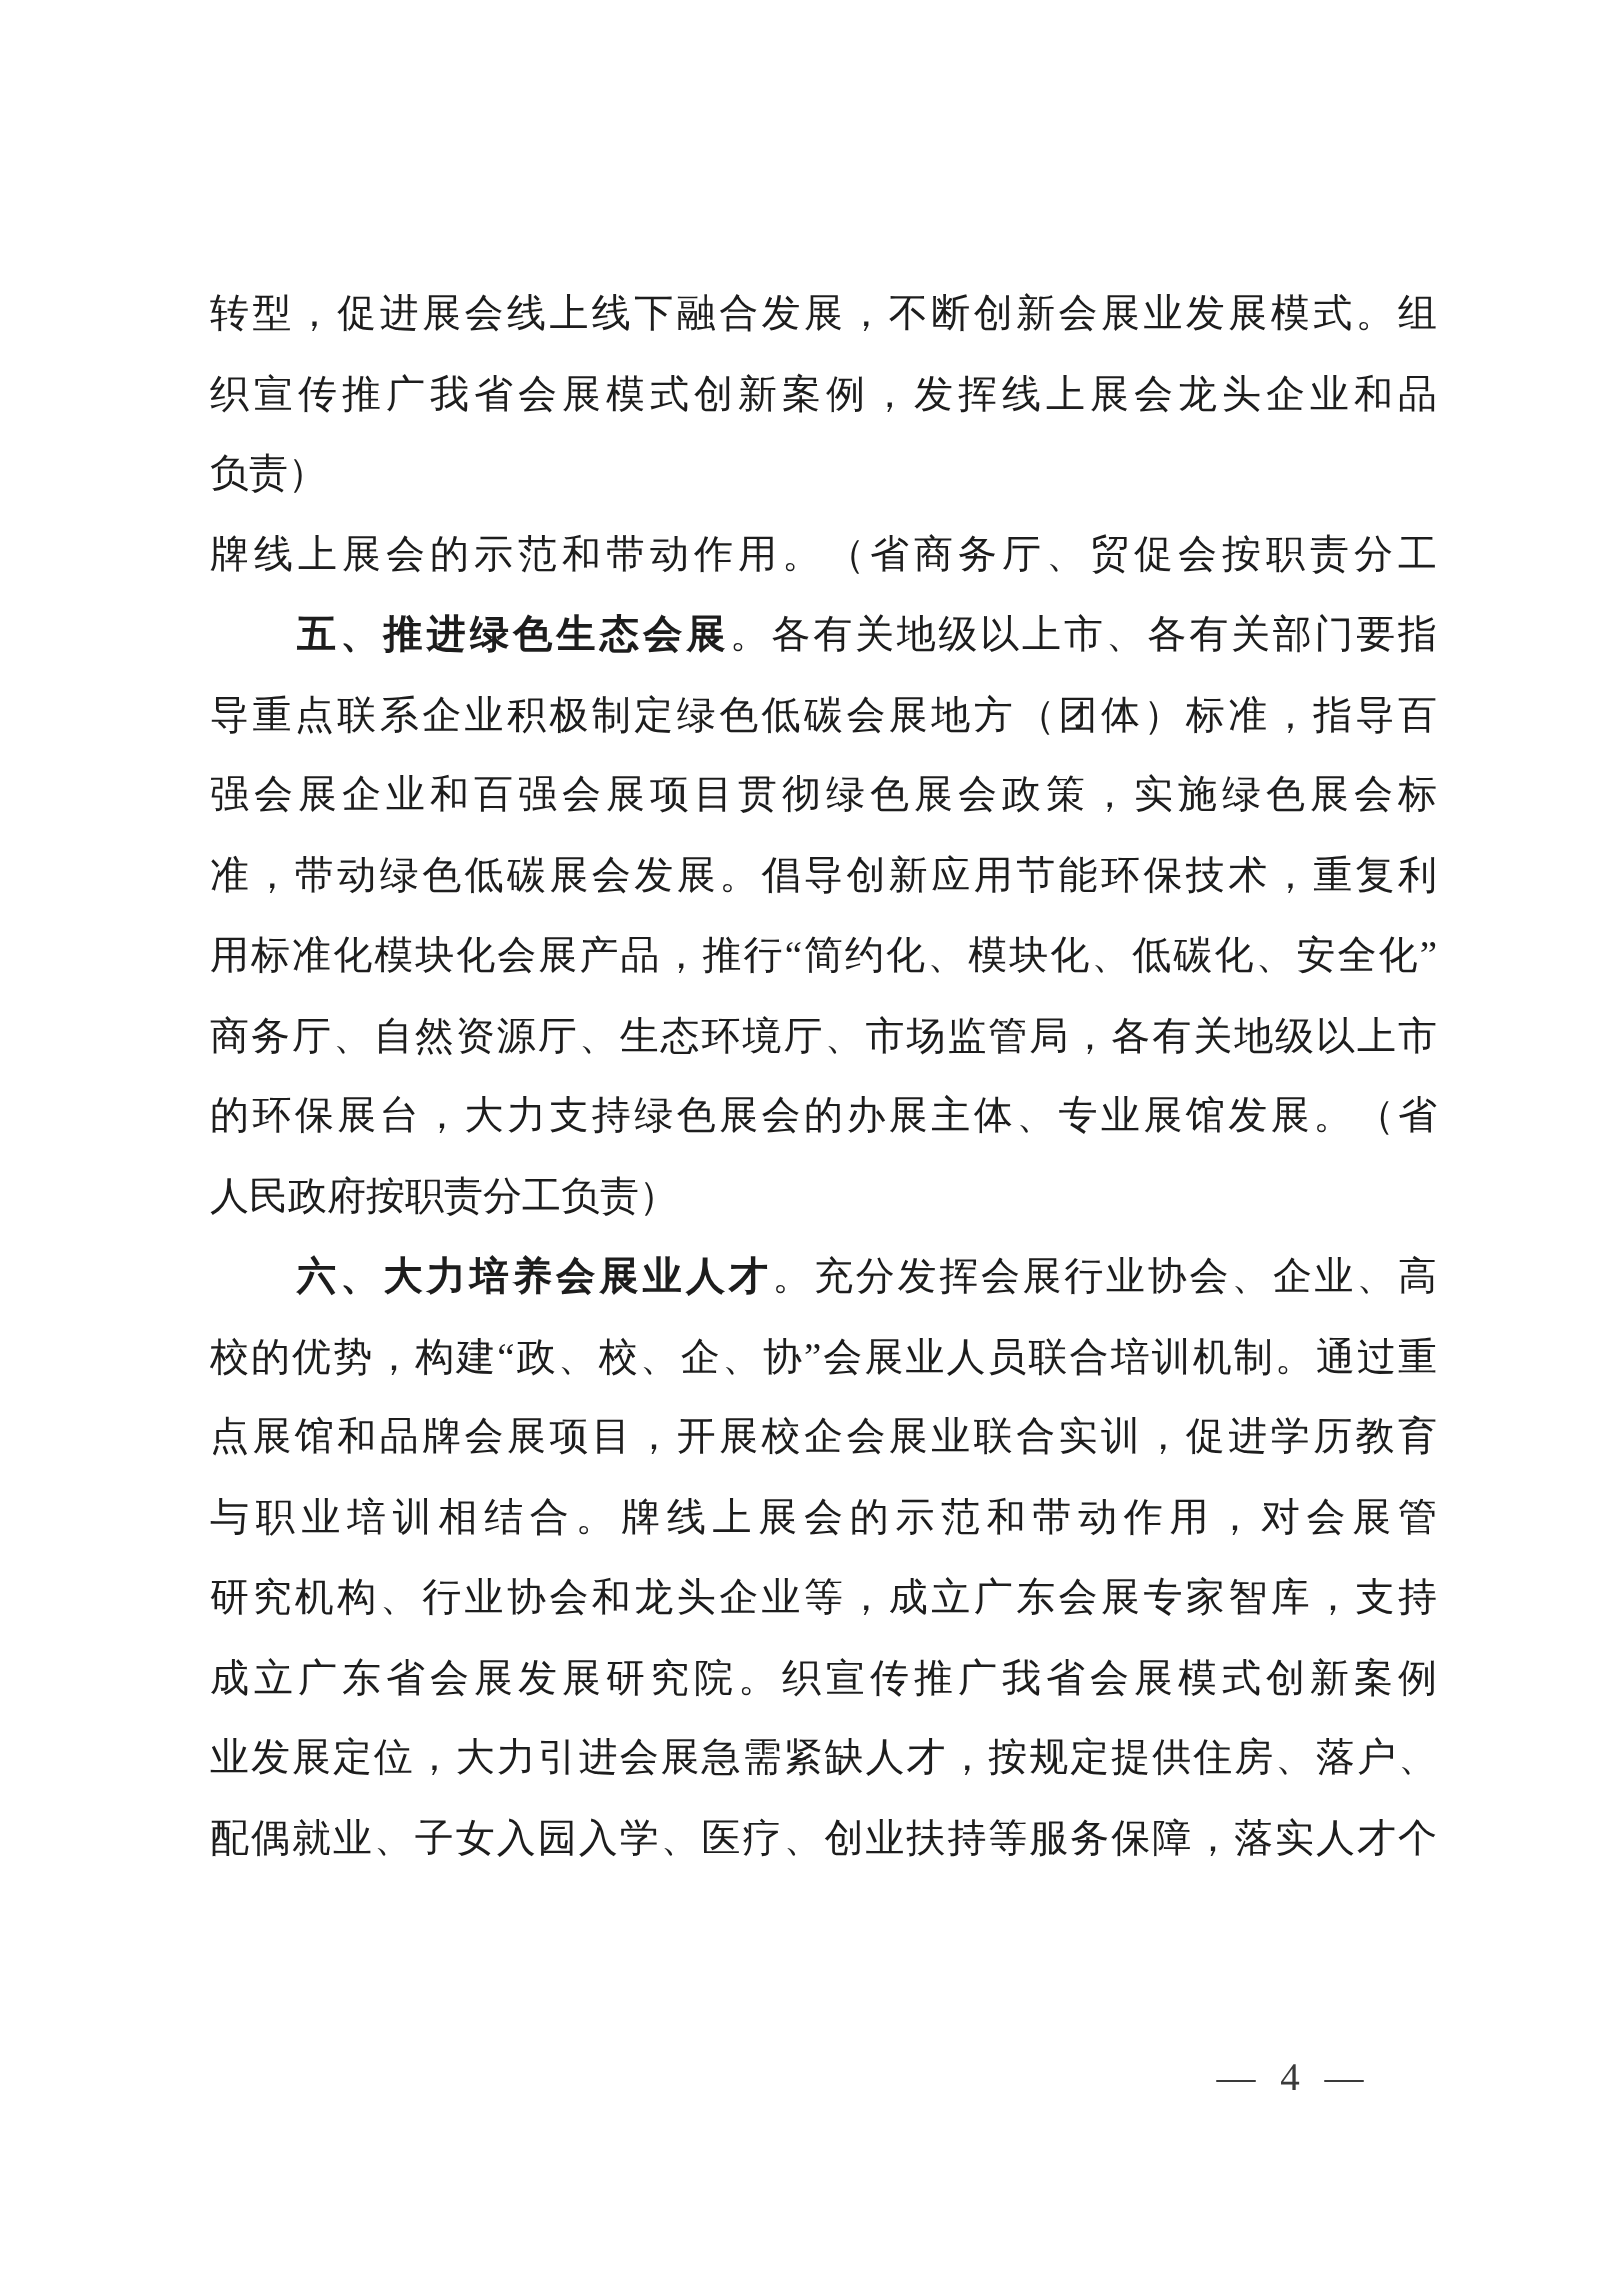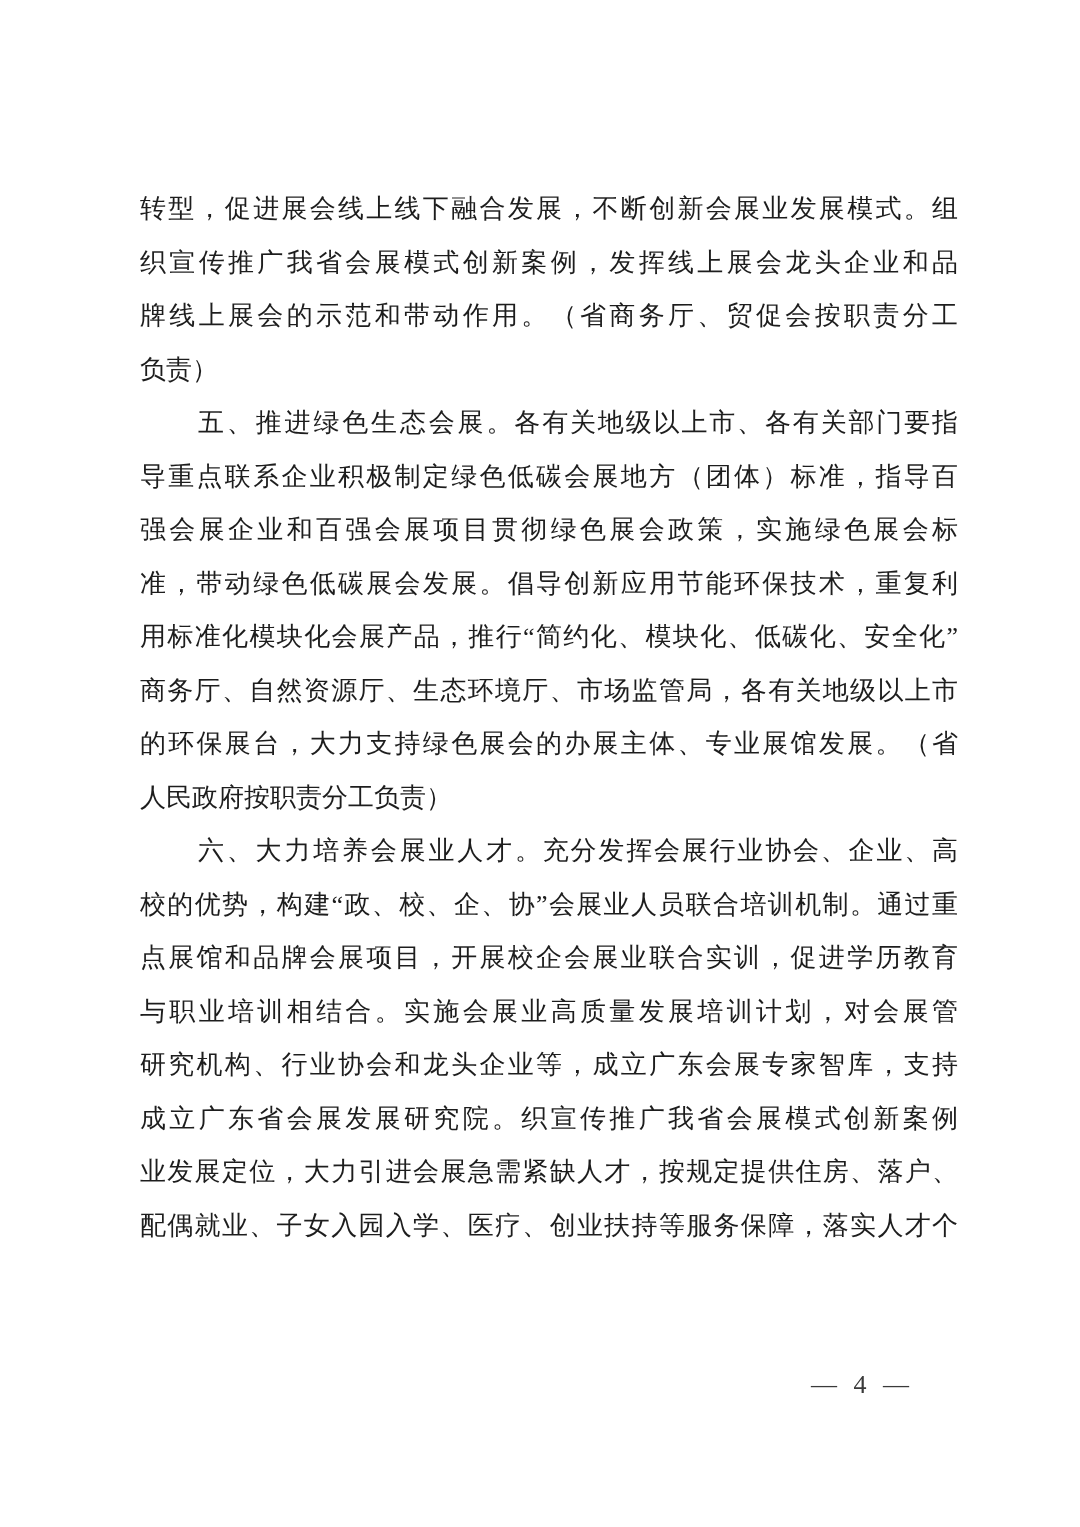--- a/index.html
+++ b/index.html
@@ -32,21 +32,21 @@
   }
   .line.para-end {
     text-align: left;
     text-align-last: left;
   }
   .line.indent {
     padding-left: 58px;
   }
   .heading {
     font-family: "Liberation Sans", "DejaVu Sans", sans-serif;
-    font-weight: 400;
+    font-weight: 700;
     letter-spacing: 1px;
   }
   .footer {
     position: absolute;
     left: 740px;
     top: 1358px;
     width: 240px;
     height: 54px;
     line-height: 54px;
     text-align: center;
@@ -58,40 +58,40 @@
 </style>
 </head>
 <body>
 
 <div class="page">
   <div class="text-block">
 
     <div class="paragraph">
       <div class="line">转型，促进展会线上线下融合发展，不断创新会展业发展模式。组</div>
       <div class="line">织宣传推广我省会展模式创新案例，发挥线上展会龙头企业和品</div>
+      <div class="line para-end">负责）</div>
       <div class="line">牌线上展会的示范和带动作用。（省商务厅、贸促会按职责分工</div>
-      <div class="line para-end">负责）</div>
     </div>
 
     <div class="paragraph">
       <div class="line indent"><span class="heading">五、推进绿色生态会展</span><span>。</span><span>各有关地级以上市、各有关部门要指</span></div>
       <div class="line">导重点联系企业积极制定绿色低碳会展地方（团体）标准，指导百</div>
       <div class="line">强会展企业和百强会展项目贯彻绿色展会政策，实施绿色展会标</div>
       <div class="line">准，带动绿色低碳展会发展。倡导创新应用节能环保技术，重复利</div>
       <div class="line">用标准化模块化会展产品，推行“简约化、模块化、低碳化、安全化”</div>
       <div class="line">商务厅、自然资源厅、生态环境厅、市场监管局，各有关地级以上市</div>
       <div class="line">的环保展台，大力支持绿色展会的办展主体、专业展馆发展。（省</div>
       <div class="line para-end">人民政府按职责分工负责）</div>
     </div>
 
     <div class="paragraph">
       <div class="line indent"><span class="heading">六、大力培养会展业人才</span><span>。</span><span>充分发挥会展行业协会、企业、高</span></div>
       <div class="line">校的优势，构建“政、校、企、协”会展业人员联合培训机制。通过重</div>
       <div class="line">点展馆和品牌会展项目，开展校企会展业联合实训，促进学历教育</div>
-      <div class="line">与职业培训相结合。实施会展业高质量发展培训计划，对会展管</div>
+      <div class="line">与职业培训相结合。牌线上展会的示范和带动作用，对会展管</div>
       <div class="line">研究机构、行业协会和龙头企业等，成立广东会展专家智库，支持</div>
       <div class="line">成立广东省会展发展研究院。织宣传推广我省会展模式创新案例</div>
       <div class="line">业发展定位，大力引进会展急需紧缺人才，按规定提供住房、落户、</div>
       <div class="line">配偶就业、子女入园入学、医疗、创业扶持等服务保障，落实人才个</div>
     </div>
 
   </div>
 
   <div class="footer">— 4 —</div>
 </div>

